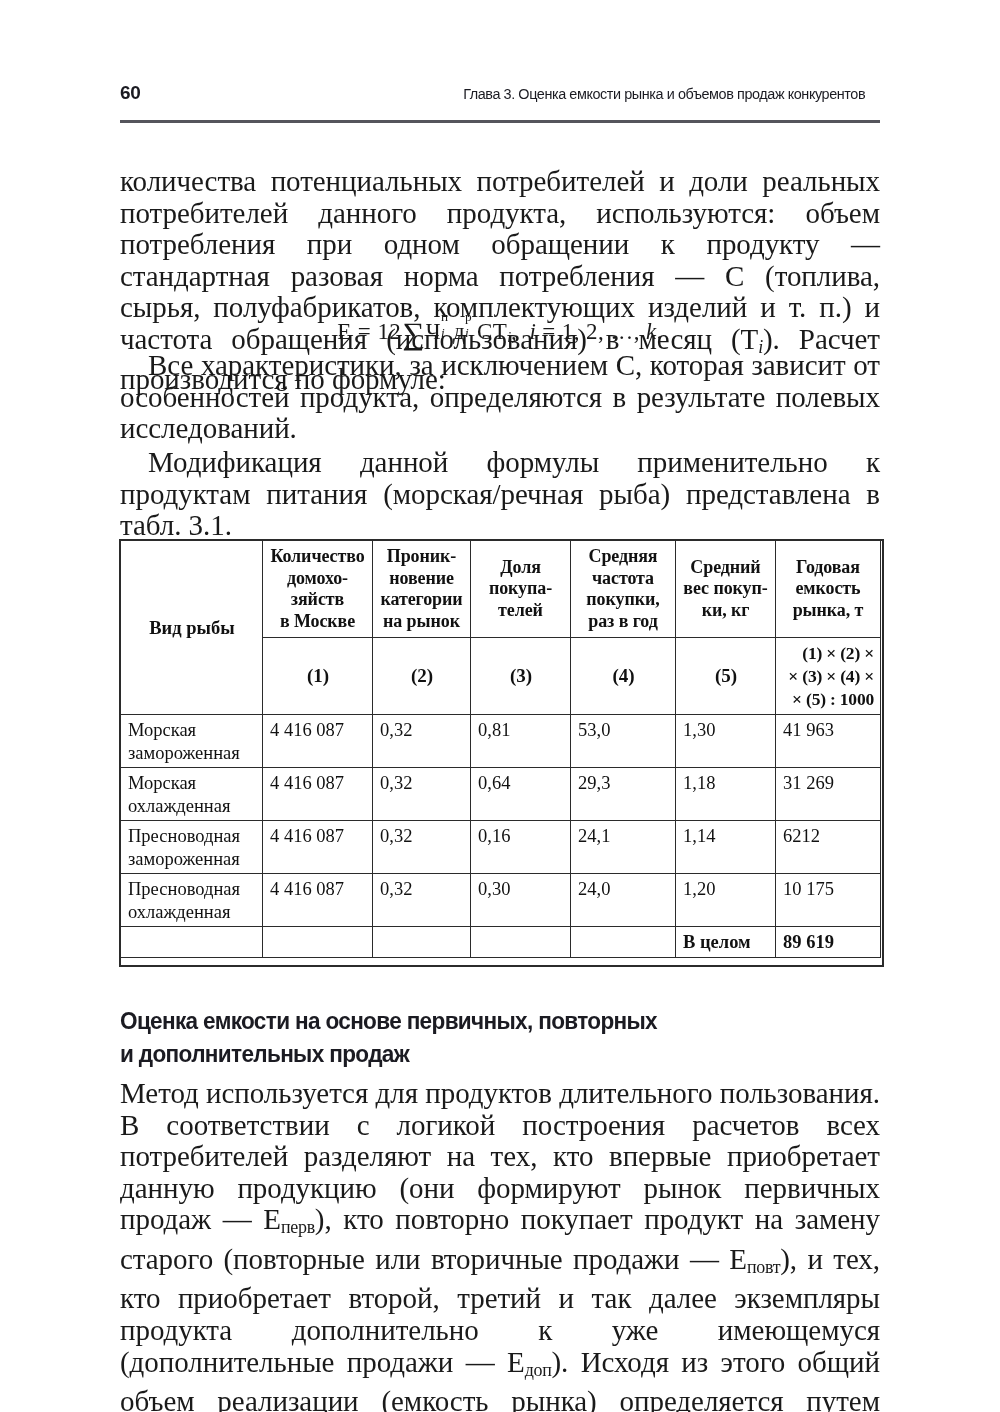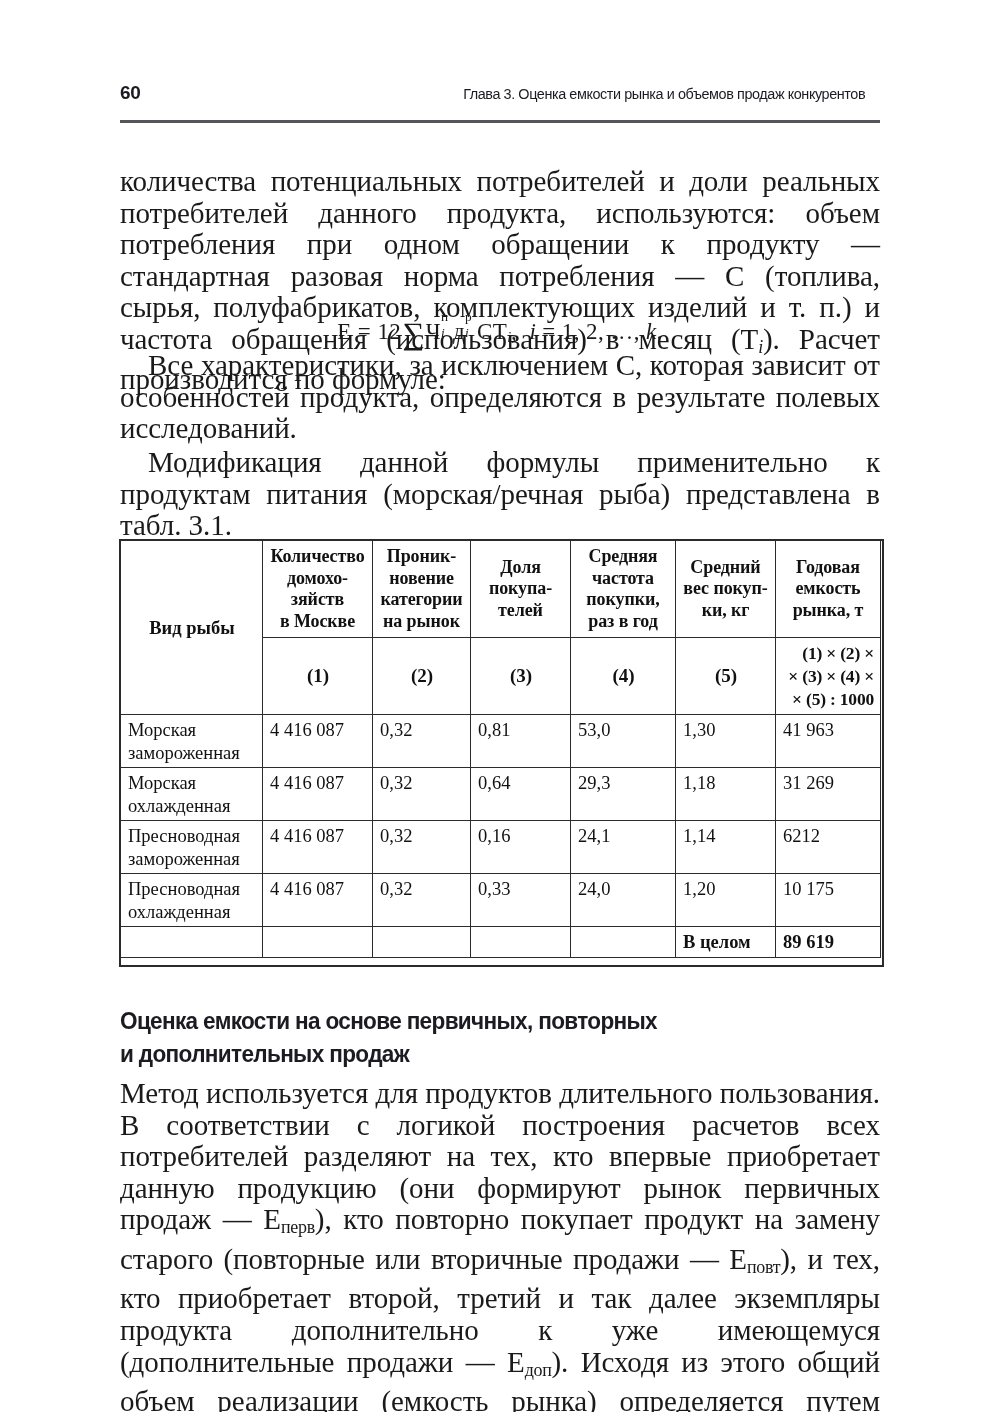--- a/index.html
+++ b/index.html
@@ -343,21 +343,21 @@
           <td class="data">6212</td>
         </tr>
 
         <tr>
           <td class="data">
             <span>Пресноводная</span><br>
             <span>охлажденная</span>
           </td>
           <td class="data">4 416 087</td>
           <td class="data">0,32</td>
-          <td class="data">0,33</td>
+          <td class="data">0,30</td>
           <td class="data">24,0</td>
           <td class="data">1,20</td>
           <td class="data">10 175</td>
         </tr>
 
         <tr>
           <td class="data">&nbsp;</td>
           <td class="data">&nbsp;</td>
           <td class="data">&nbsp;</td>
           <td class="data">&nbsp;</td>

